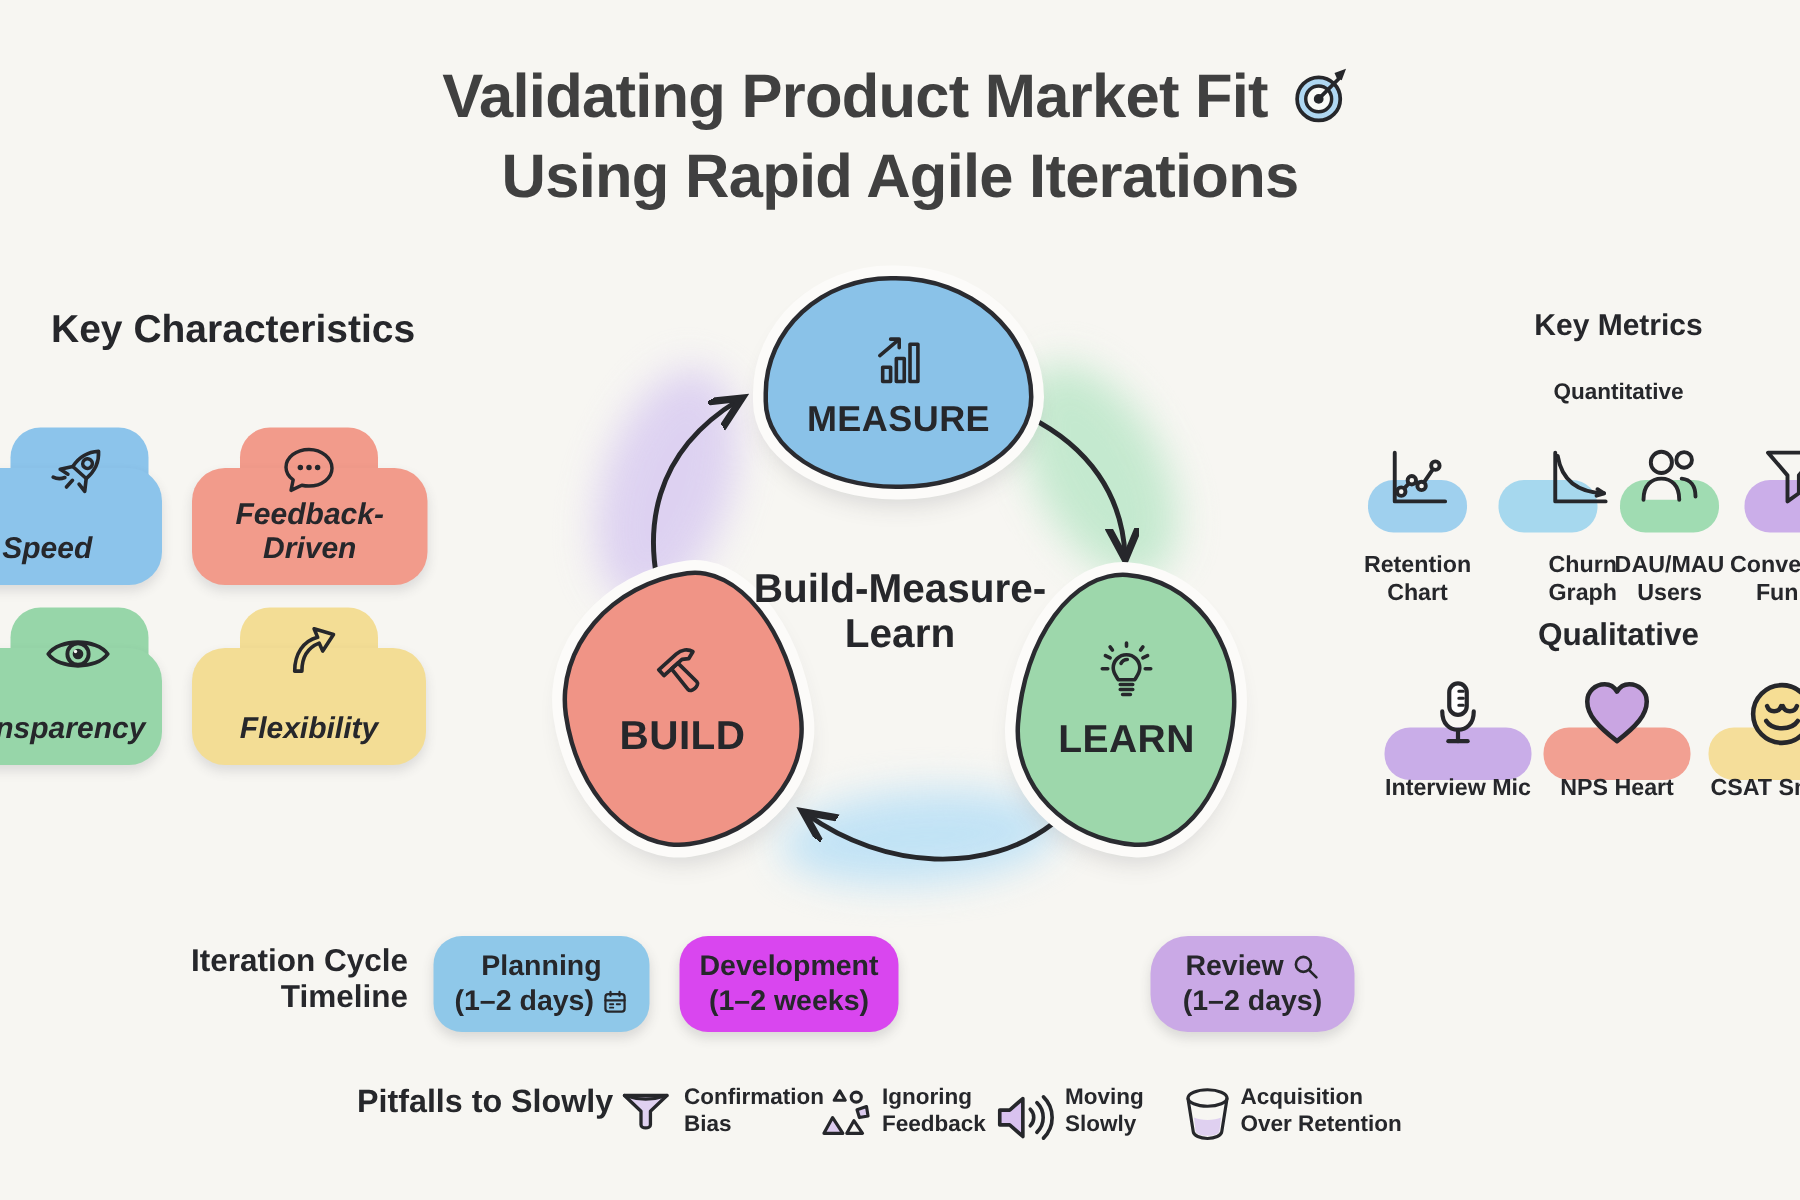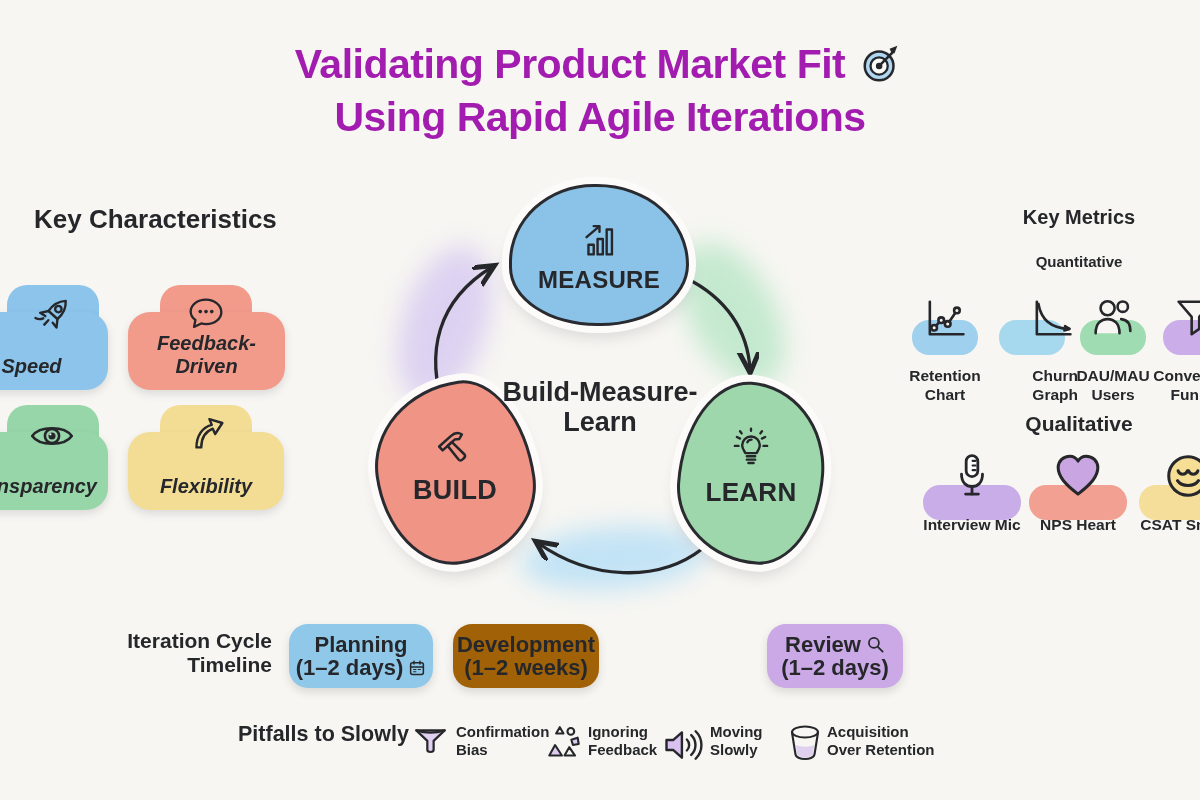--- a/index.html
+++ b/index.html
@@ -5,21 +5,21 @@
   html,body{margin:0;padding:0;background:#e9e8e6;}
   *{box-sizing:border-box;}
   #stage{
     position:relative;width:1200px;height:800px;overflow:hidden;
     background:#F7F6F2;
     font-family:"Liberation Sans", sans-serif;
     color:#26272B;
   }
   
   .title{position:absolute;left:0;top:38px;width:1200px;text-align:center;
-    font-size:41px;font-weight:800;letter-spacing:-.5px;line-height:53px;color:#a21caf;}
+    font-size:41px;font-weight:800;letter-spacing:-.5px;line-height:53px;color:#404040;}
   .title-icon{vertical-align:-9px;margin-left:14px;}
   
   .h-char{position:absolute;left:16px;top:204px;font-size:26px;font-weight:800;margin-left:18px;}
   .h-metrics{position:absolute;left:959px;top:206px;width:240px;text-align:center;font-size:20px;font-weight:700;}
   .h-quant{position:absolute;left:959px;top:253px;width:240px;text-align:center;font-size:15px;font-weight:800;}
   .h-qual{position:absolute;left:959px;top:412px;width:240px;text-align:center;font-size:21px;font-weight:800;}
   
   .badge{position:absolute;height:106px;font-style:italic;}
   .badge .bump{position:absolute;top:0;width:92px;height:64px;border-radius:20px;}
   .badge .pill{position:absolute;top:27px;left:0;right:0;height:78px;border-radius:22px;
@@ -50,21 +50,21 @@
   .qmetric{position:absolute;width:130px;text-align:center;}
   .qmetric .mpill{position:absolute;top:37px;left:50%;transform:translateX(-50%);
     width:98px;height:35px;border-radius:17px;}
   .qmetric .micon{position:relative;z-index:2;}
   .qmetric .mlabel{position:relative;z-index:2;margin-top:7px;font-size:15.5px;font-weight:700;line-height:19px;}
   
   .h-timeline{position:absolute;left:100px;top:629px;width:172px;text-align:right;
     font-size:21px;font-weight:800;line-height:24px;}
   .chip{position:absolute;top:624px;height:64px;border-radius:19px;
     display:flex;flex-direction:column;align-items:center;justify-content:center;
-    font-size:22px;font-weight:800;line-height:23px;
+    font-size:19px;font-weight:800;line-height:23px;
     box-shadow:0 4px 8px rgba(60,60,70,.16);}
   .chip-line{display:flex;align-items:center;gap:5px;}
   
   .h-pitfalls{position:absolute;left:238px;top:722px;font-size:21.5px;font-weight:800;}
   .pitfall-icon{position:absolute;}
   .plabel{position:absolute;font-size:15px;font-weight:700;line-height:18px;}
 </style>
 </head>
 <body>
 
@@ -279,27 +279,27 @@
     <div class="chip-line">
         <span>(1–2 days)</span>
         <svg width="18" height="18" viewBox="0 0 24 24" fill="none" stroke="#26272B" stroke-width="2" stroke-linecap="round" stroke-linejoin="round">
       <rect x="3.5" y="5" width="17" height="15.5" rx="2.5"></rect>
       <path d="M8 3 v3.5 M16 3 v3.5 M3.5 10.5 h17"></path>
       <path d="M7.5 14 h3 M7.5 17 h3 M13.5 14 h3" stroke-width="1.6"></path>
     </svg>
       </div>
   </div>
 
-  <div class="chip" style="left: 453px; width: 146px; background-color: #a16207;">
+  <div class="chip" style="left: 453px; width: 146px; background-color: #d946ef;">
     <div class="chip-line">Development</div>
     <div class="chip-line">(1–2 weeks)</div>
   </div>
 
 
-  <div class="chip" style="left: 767px; width: 136px; background-color: rgb(202, 169, 230);">
+  <div class="chip" style="left: 767px; width: 136px; background-color: rgb(202, 169, 230); border-radius: 25px;">
     <div class="chip-line">
         <span>Review</span>
         <svg width="19" height="19" viewBox="0 0 24 24" fill="none" stroke="#26272B" stroke-width="2.2" stroke-linecap="round">
       <circle cx="10" cy="10" r="6.3"></circle>
       <line x1="15" y1="15" x2="21" y2="21"></line>
     </svg>
       </div>
     <div class="chip-line">(1–2 days)</div>
   </div>
 

